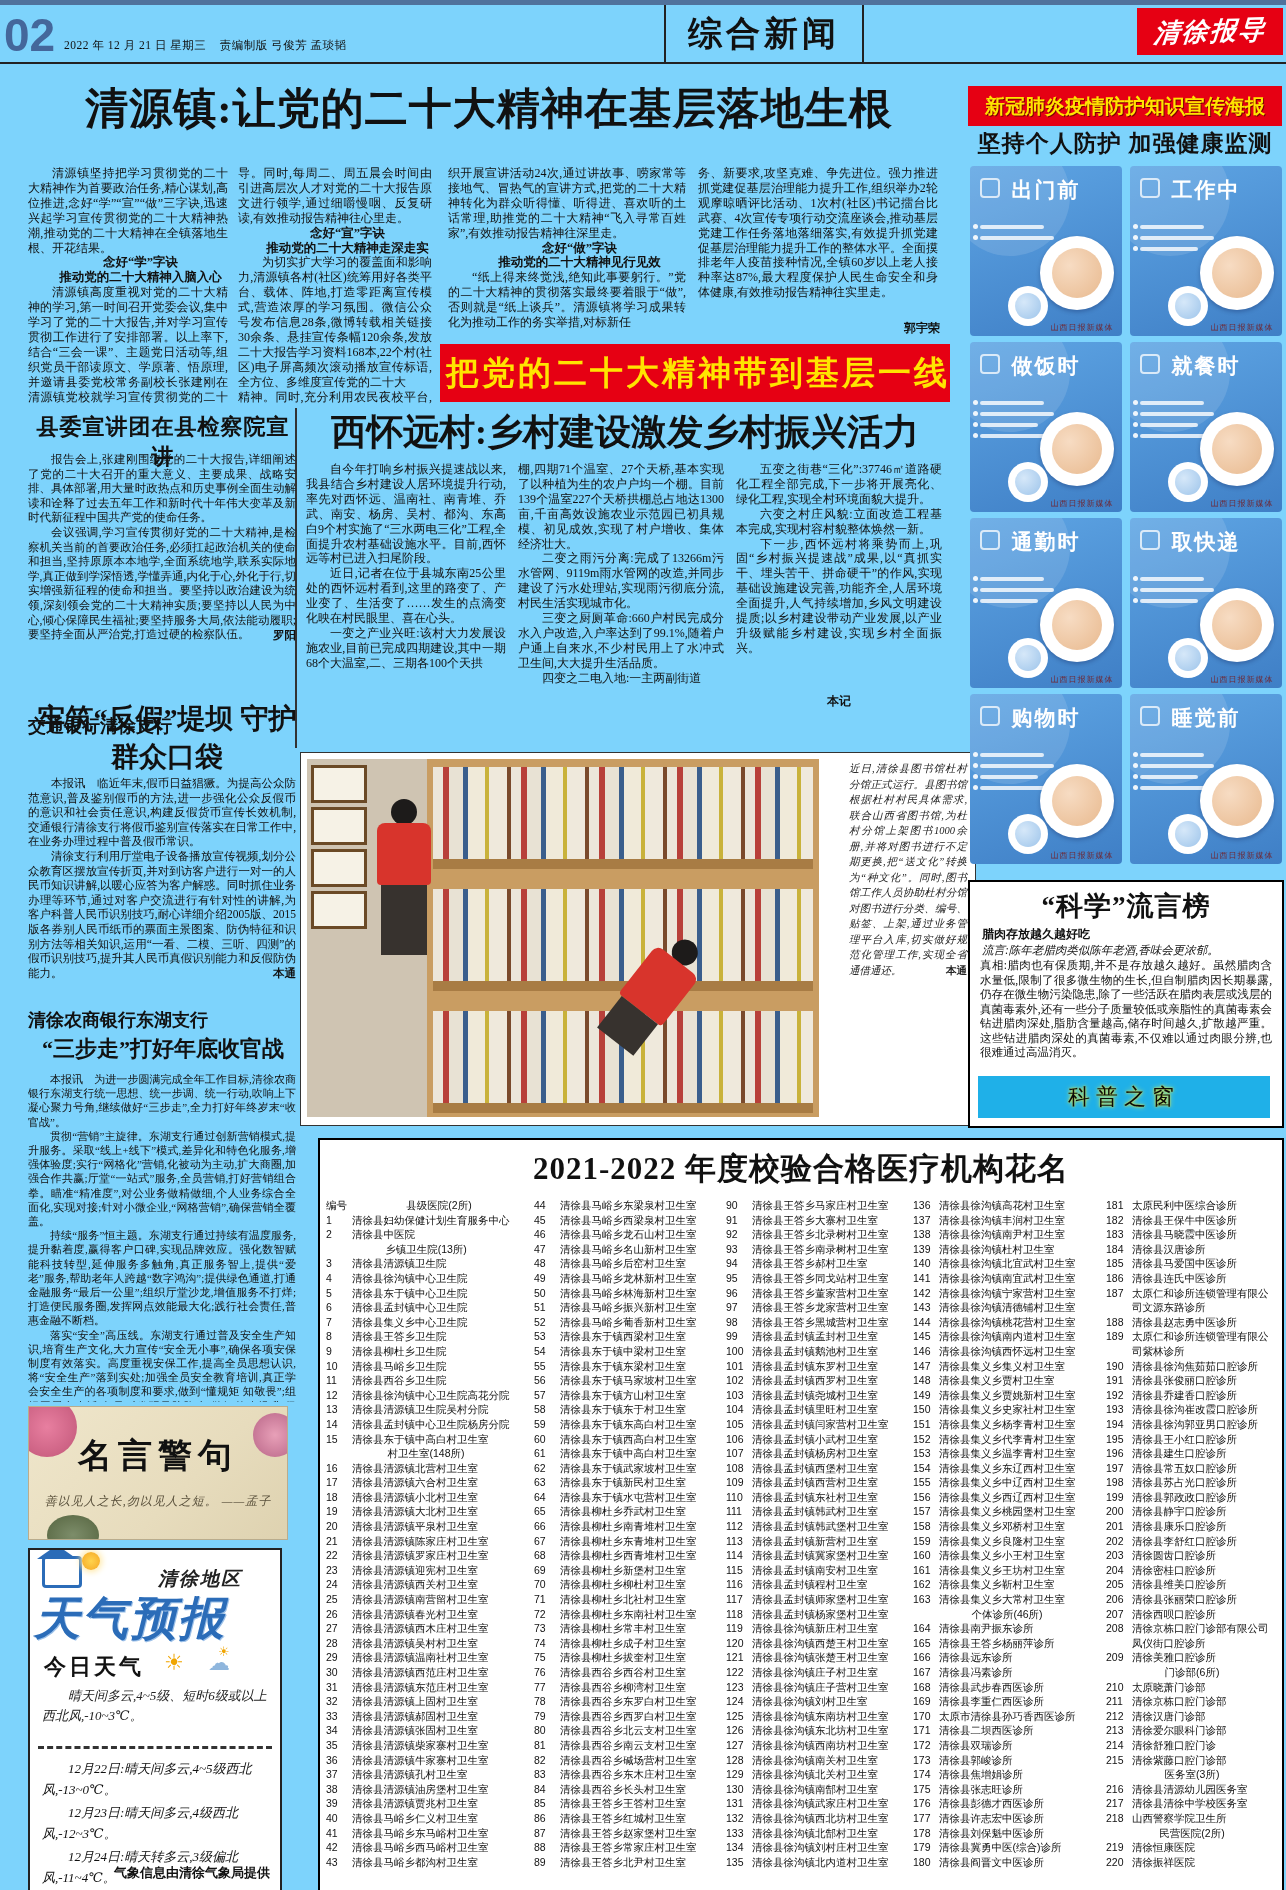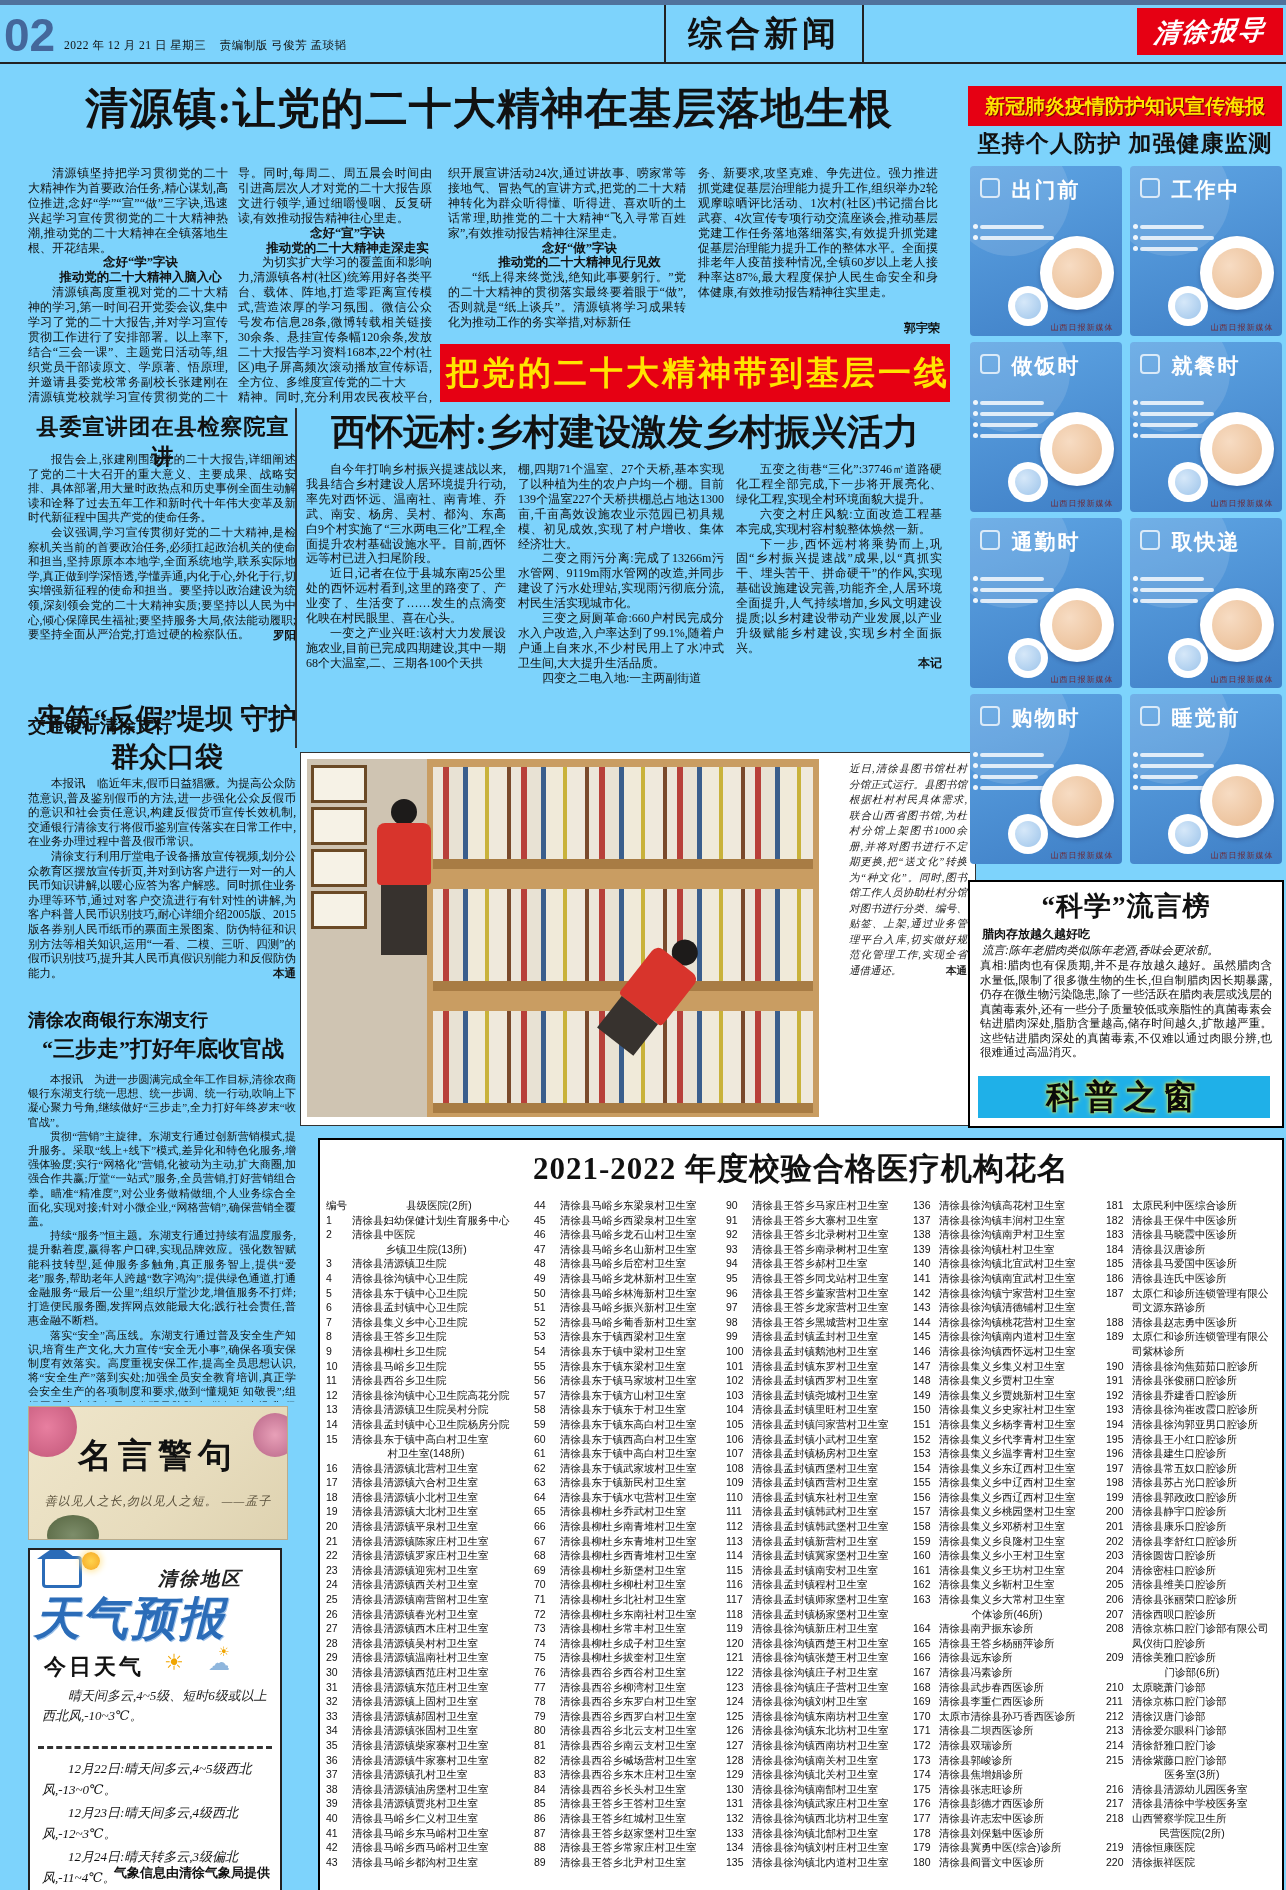--- a/index.html
+++ b/index.html
@@ -108,21 +108,21 @@
   .card .wm{position:absolute;left:0;bottom:3px;width:100%;text-align:center;font-size:8px;
             color:rgba(120,20,20,.85);letter-spacing:1px;margin-left:36px;}
   
   .rumor{position:absolute;left:968px;top:880px;width:312px;height:244px;border:2px solid #000;background:#fff;}
   .rumor h3{margin:6px 0 2px;text-align:center;font-size:27px;font-weight:900;letter-spacing:1px;}
   .rumor .topic{margin:0 12px;font-size:12px;font-weight:700;}
   .rumor .rline{margin:0 12px;font-size:11.5px;font-style:italic;}
   .rumor .truth{margin:0 10px;font-size:11.5px;line-height:14.5px;text-align:justify;}
   .kepu{position:absolute;left:8px;bottom:8px;width:292px;height:42px;background:#1fb0e8;
         display:flex;align-items:center;justify-content:center;}
-  .kepu span{font-size:33px;font-weight:700;letter-spacing:6px;color:#0a0a0a;
+  .kepu span{font-size:22px;font-weight:400;letter-spacing:6px;color:#0a0a0a;
              text-shadow:0 0 5px #d8f06a,0 0 2px #ffe400;}
   
   .tablebox{position:absolute;left:318px;top:1138px;width:962px;height:752px;border:2px solid #000;background:#fff;}
   .tabletitle{position:absolute;left:0;top:8px;width:100%;text-align:center;font-size:31px;font-weight:900;letter-spacing:1px;}
   .tcol{position:absolute;top:58px;height:688px;overflow:hidden;font-family:"Liberation Sans","DejaVu Sans",sans-serif;}
   .trow{display:flex;font-size:10.5px;line-height:14.6px;}
   .trow .tnum{flex:0 0 26px;}
   .trow .tname{flex:1;}
   .trow.thead{display:block;text-align:center;}
   .tc0{left:6px;width:200px;} .tc1{left:214px;width:186px;} .tc2{left:406px;width:182px;}
@@ -186,21 +186,21 @@
   <div class="ncol" style="left:518px;top:462px;width:206px;height:286px;">
     <p class="noind">棚,四期71个温室、27个天桥,基本实现了以种植为生的农户户均一个棚。目前139个温室227个天桥拱棚总占地达1300亩,千亩高效设施农业示范园已初具规模、初见成效,实现了村户增收、集体经济壮大。</p>
     <p>二变之雨污分离:完成了13266m污水管网、9119m雨水管网的改造,并同步建设了污水处理站,实现雨污彻底分流,村民生活实现城市化。</p>
     <p>三变之厨厕革命:660户村民完成分水入户改造,入户率达到了99.1%,随着户户通上自来水,不少村民用上了水冲式卫生间,大大提升生活品质。</p>
     <p>四变之二电入地:一主两副街道</p>
   </div>
   <div class="ncol" style="left:736px;top:462px;width:206px;height:286px;">
     <p>五变之街巷“三化”:37746㎡道路硬化工程全部完成,下一步将开展亮化、绿化工程,实现全村环境面貌大提升。</p>
     <p>六变之村庄风貌:立面改造工程基本完成,实现村容村貌整体焕然一新。</p>
     <p>下一步,西怀远村将乘势而上,巩固“乡村振兴提速战”成果,以“真抓实干、埋头苦干、拼命硬干”的作风,实现基础设施建设完善,功能齐全,人居环境全面提升,人气持续增加,乡风文明建设提质;以乡村建设带动产业发展,以产业升级赋能乡村建设,实现乡村全面振兴。</p>
-      <p style="text-align:right;text-indent:0;font-weight:700;">本记</p>
+      <p style="text-align:center;text-indent:0;font-weight:700;margin-top:38px;">本记</p>
   </div>
 
   <h2 class="lefthead" style="top:412px;font-size:22px;margin:0;letter-spacing:1px;">县委宣讲团在县检察院宣讲</h2>
   <div class="ncol" style="left:28px;top:452px;width:268px;height:252px;font-size:11.5px;line-height:14.6px;">
     <p>报告会上,张建刚围绕党的二十大报告,详细阐述了党的二十大召开的重大意义、主要成果、战略安排、具体部署,用大量时政热点和历史事例全面生动解读和诠释了过去五年工作和新时代十年伟大变革及新时代新征程中国共产党的使命任务。</p>
     <p>会议强调,学习宣传贯彻好党的二十大精神,是检察机关当前的首要政治任务,必须扛起政治机关的使命和担当,坚持原原本本地学,全面系统地学,联系实际地学,真正做到学深悟透,学懂弄通,内化于心,外化于行,切实增强新征程的使命和担当。要坚持以政治建设为统领,深刻领会党的二十大精神实质;要坚持以人民为中心,倾心保障民生福祉;要坚持服务大局,依法能动履职;要坚持全面从严治党,打造过硬的检察队伍。</p>
       <p style="text-align:right;text-indent:0;font-weight:700;margin-top:-14px;">罗阳</p>
   </div>
 
   <div class="kicker" style="top:714px;">交通银行清徐支行</div>

